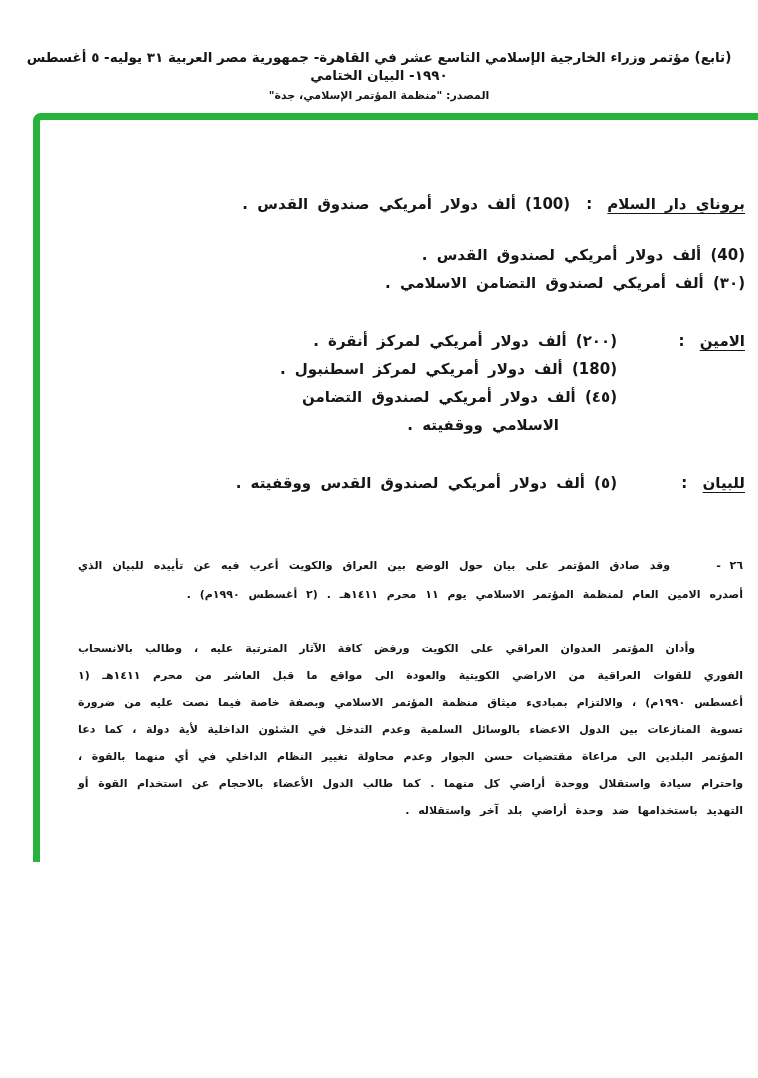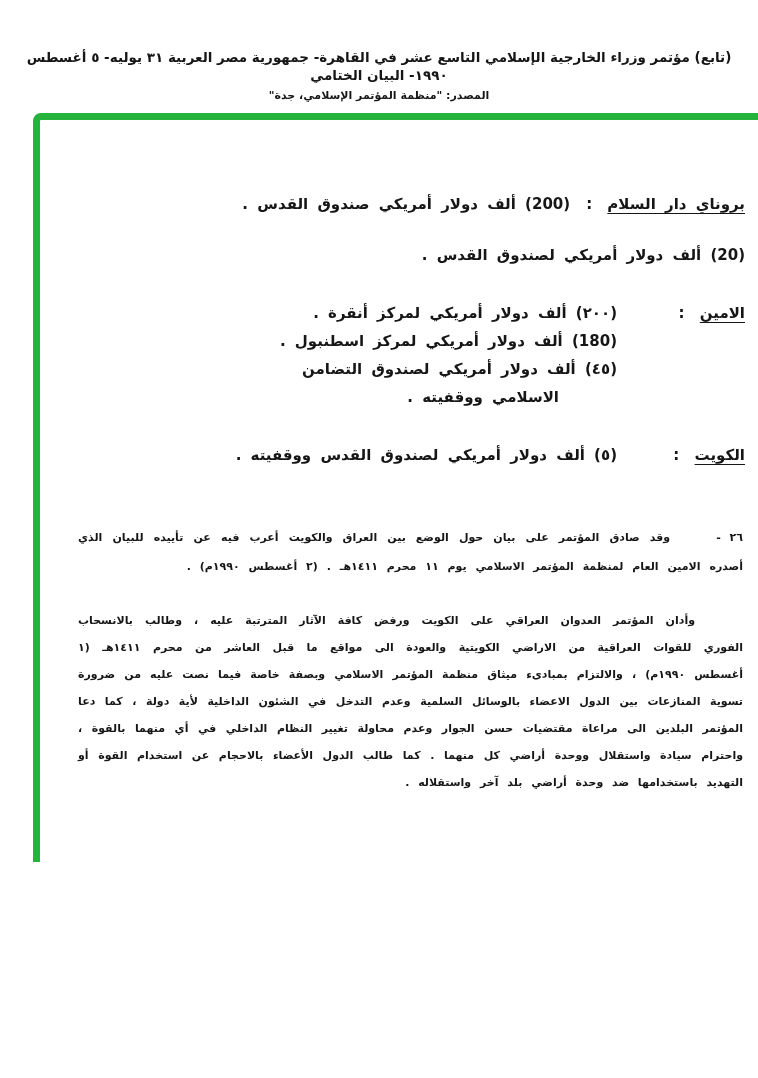--- a/index.html
+++ b/index.html
@@ -112,46 +112,47 @@
   </header>
 
   <div class="frame">
 
     <div class="contrib">
       <div class="clabel">
         <span class="country">بروناي دار السلام</span>
         <span class="colon">:</span>
       </div>
       <div class="camounts">
-        <div class="aline">(200) ألف دولار أمريكي صندوق القدس .</div>
+        <div class="aline">(100) ألف دولار أمريكي صندوق القدس .</div>
       </div>
     </div>
 
     <div class="contrib gap-lg">
       <div class="camounts">
-        <div class="aline">(20) ألف دولار أمريكي لصندوق القدس .</div>
+        <div class="aline">(40) ألف دولار أمريكي لصندوق القدس .</div>
+        <div class="aline">(٣٠) ألف أمريكي لصندوق التضامن الاسلامي .</div>
       </div>
     </div>
 
     <div class="contrib gap-lg">
       <div class="clabel">
         <span class="country">الامين</span>
         <span class="colon">:</span>
       </div>
       <div class="camounts">
         <div class="aline">(٢٠٠) ألف دولار أمريكي لمركز أنقرة .</div>
         <div class="aline">(180) ألف دولار أمريكي لمركز اسطنبول .</div>
         <div class="aline">(٤٥) ألف دولار أمريكي لصندوق التضامن</div>
         <div class="aline indent">الاسلامي ووقفيته .</div>
       </div>
     </div>
 
     <div class="contrib">
       <div class="clabel">
-        <span class="country">الكويت</span>
+        <span class="country">للبيان</span>
         <span class="colon">:</span>
       </div>
       <div class="camounts">
         <div class="aline">(٥) ألف دولار أمريكي لصندوق القدس ووقفيته .</div>
       </div>
     </div>
 
     <div class="para para-26">
       <span class="para-num">٢٦ -</span><span>وقد صادق المؤتمر على بيان حول الوضع بين العراق والكويت أعرب فيه عن تأييده للبيان الذي أصدره الامين العام لمنظمة المؤتمر الاسلامي يوم ١١ محرم ١٤١١هـ . (٢ أغسطس ١٩٩٠م) .</span>
     </div>

